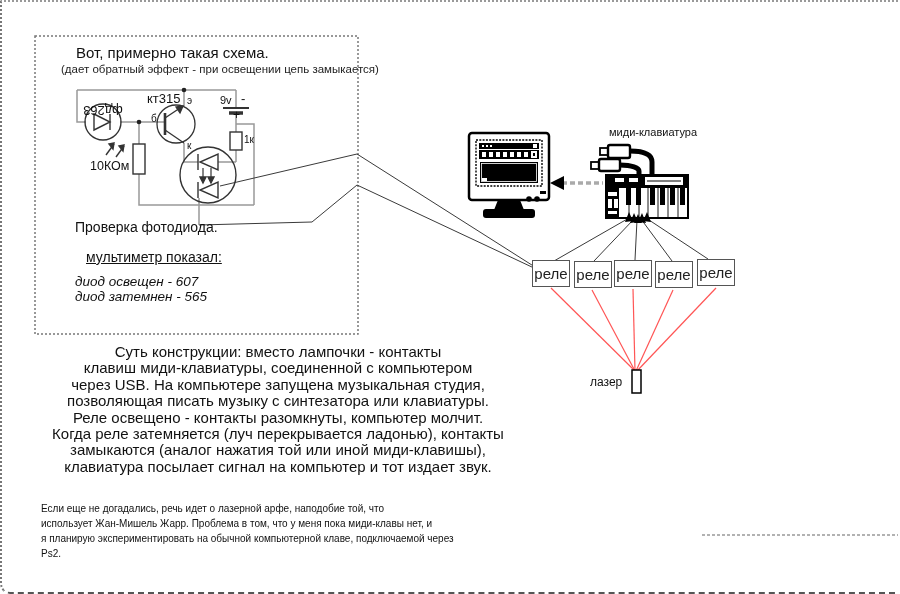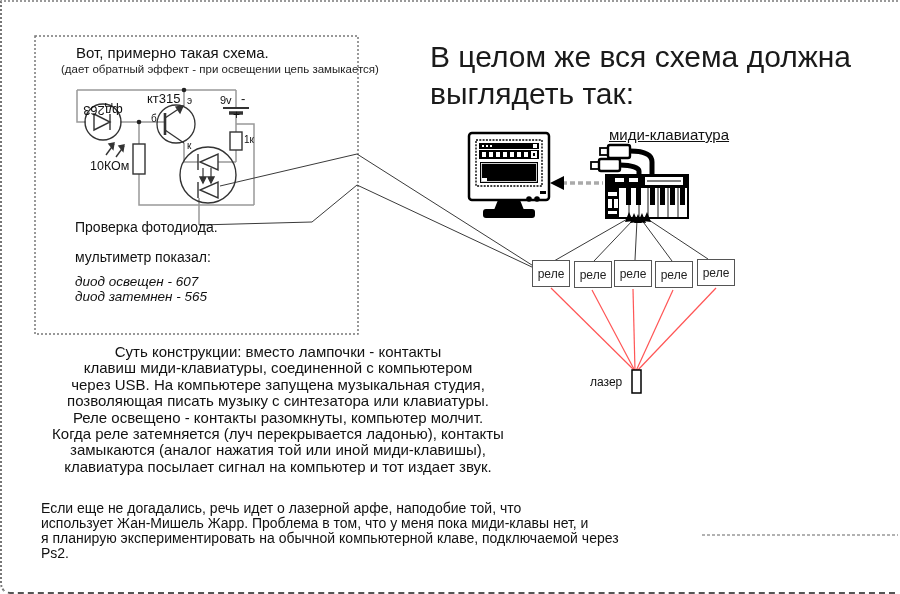--- a/index.html
+++ b/index.html
@@ -8,29 +8,29 @@
     border-top:2px dotted #999;border-left:2px dotted #777;border-bottom:2px dashed #555;
     border-bottom-left-radius:10px;
     font-family:"Liberation Sans",sans-serif;color:#111;
   }
   .abs{position:absolute;}
   svg{position:absolute;left:0;top:0;}
   .main-title{left:428px;top:36px;width:470px;font-size:30px;line-height:37px;white-space:pre-line;color:#1a1a1a;}
   .box-title{left:74px;top:42px;font-size:15px;text-align:right;}
   .box-subtitle{left:59px;top:61px;font-size:11.5px;color:#222;}
   .check-note{left:73px;top:217px;font-size:14px;}
-  .meter-note{left:73px;top:247px;font-size:14px;}
+  .meter-note{left:84px;top:247px;font-size:14px;text-decoration:underline;}
   .readings{left:73px;top:273px;font-size:13.5px;line-height:14.5px;white-space:pre-line;font-style:italic;}
   .body-text{left:36px;top:342px;width:480px;font-size:15px;line-height:16.4px;white-space:pre-line;text-align:center;}
-  .footer-text{left:39px;top:499px;width:640px;font-size:14px;line-height:15px;white-space:pre-line;}
-  .midi-label{left:607px;top:124px;font-size:15px;text-decoration:underline;}
+  .footer-text{left:39px;top:499px;width:640px;font-size:10px;line-height:15px;white-space:pre-line;}
+  .midi-label{left:607px;top:124px;font-size:11px;}
   .laser-label{left:588px;top:373px;width:38px;font-size:12px;text-align:left;}
   .relay{
     position:absolute;width:38px;height:27px;background:#fff;border:1px solid #555;
-    display:flex;align-items:center;justify-content:center;font-size:12px;color:#222;box-sizing:border-box;
+    display:flex;align-items:center;justify-content:center;font-size:15px;color:#222;box-sizing:border-box;
   }
   .svgtext{font-family:"Liberation Sans",sans-serif;fill:#111;}
 </style>
 </head>
 <body>
 
 <div class="page">
 
   <svg width="896" height="590" viewBox="0 0 896 590">
 
@@ -201,22 +201,20 @@
       <path d="M631,287 L633,369"></path>
       <path d="M671,288 L634,369"></path>
       <path d="M714,286 L635,369"></path>
     </g>
 
     <rect x="630" y="368" width="9" height="23" fill="#fff" stroke="#000" stroke-width="1.5"></rect>
 
     <path d="M700,533 H896" stroke="#999" stroke-width="1.5" stroke-dasharray="3 2" fill="none"></path>
   </svg>
 
-  <div class="abs main-title">В целом же вся схема должна
-выглядеть так:</div>
 
   <div class="abs box-title">Вот, примерно такая схема.</div>
   <div class="abs check-note">Проверка фотодиода.</div>
   <div class="abs box-subtitle">(дает обратный эффект - при освещении цепь замыкается)</div>
   <div class="abs meter-note">мультиметр показал:</div>
   <div class="abs readings">диод освещен - 607
 диод затемнен - 565</div>
 
   <div class="abs midi-label">миди-клавиатура</div>
   <div class="abs laser-label">лазер</div>

